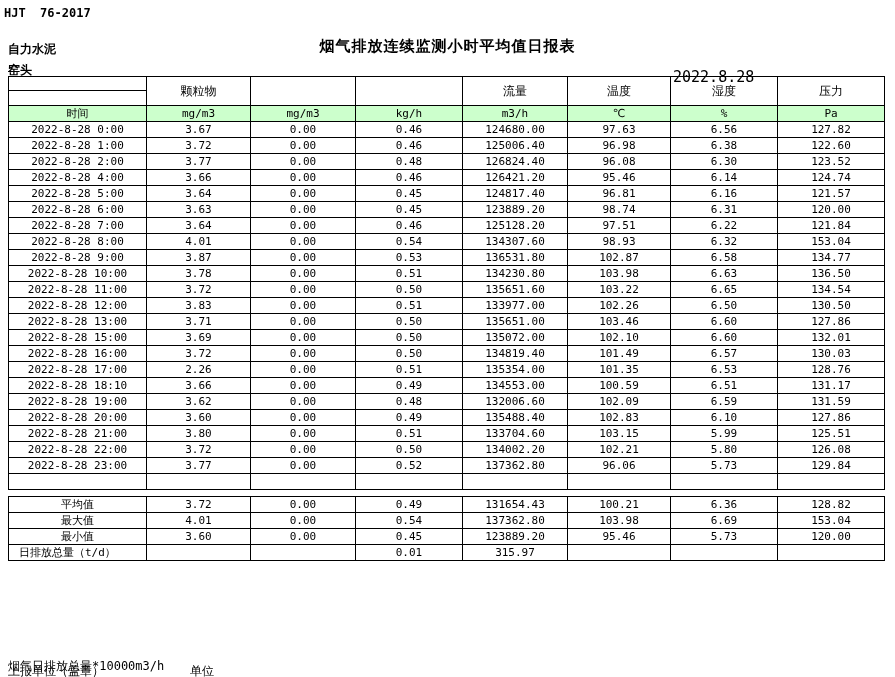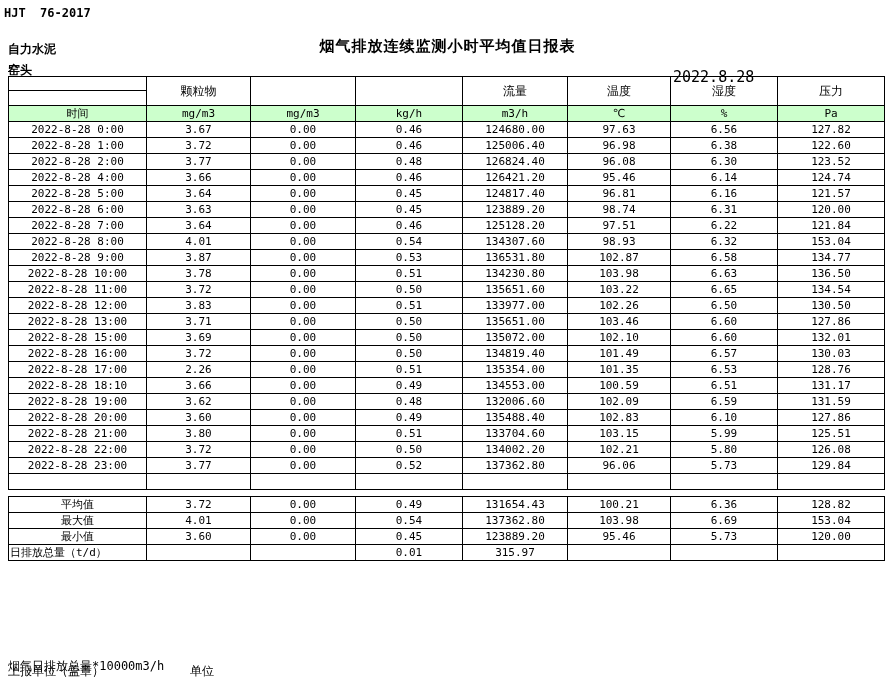--- a/index.html
+++ b/index.html
@@ -19,21 +19,21 @@
   td {
     border:1px solid #000; padding:0 2px; height:16px; font-size:11px;
     text-align:center; vertical-align:middle; white-space:nowrap; overflow:hidden;
   }
   tr.grouprow td { height:28px; font-size:12px; }
   td.split { padding:0; }
   td.split .half { height:14px; }
   td.split .half.top { border-bottom:1px solid #000; }
   td.green { background:#ccffcc; font-size:11px;text-align:center; }
   table.summary { margin-top:6px; }
-  td.label-left { text-align:left; padding-left:1px; }
+  td.label-left { text-align:left; padding-left:10px; }
   .note { position:absolute; top:645px; left:8px; font-size:12px;margin-top:13px; }
   .footline { position:absolute; top:663px; left:8px; font-size:12px; }
   .footline .unit { position:absolute; left:182px; top:0; white-space:nowrap; }
 </style>
 </head>
 <body>
 
 <div class="page">
   <div class="std">HJT  76-2017</div>
   <div class="title">烟气排放连续监测小时平均值日报表</div>

